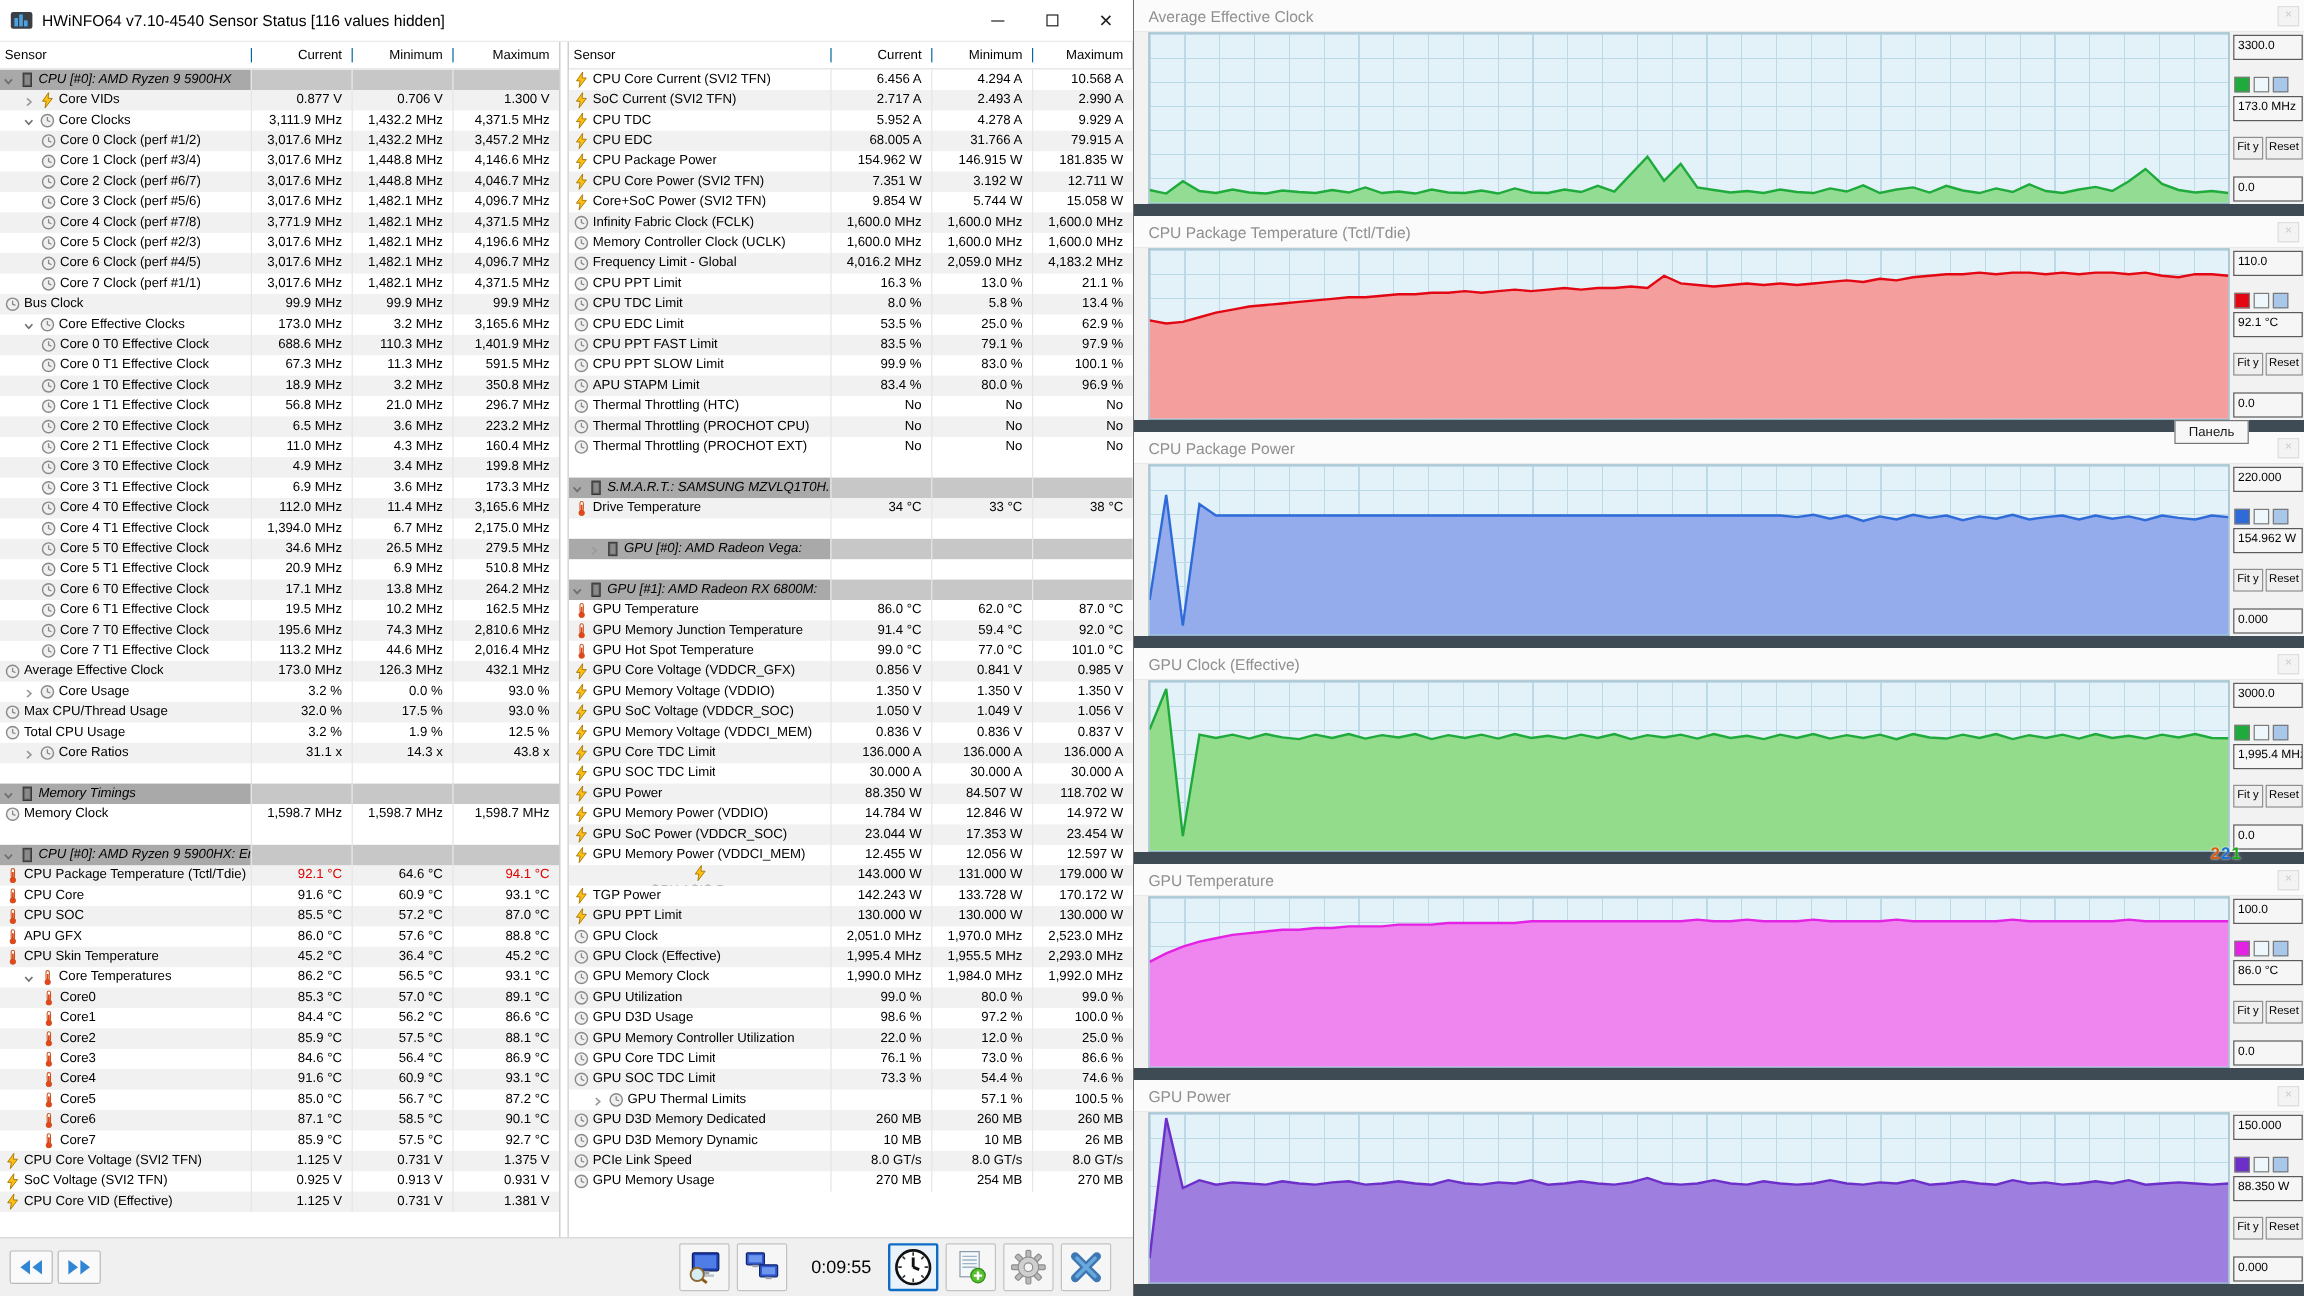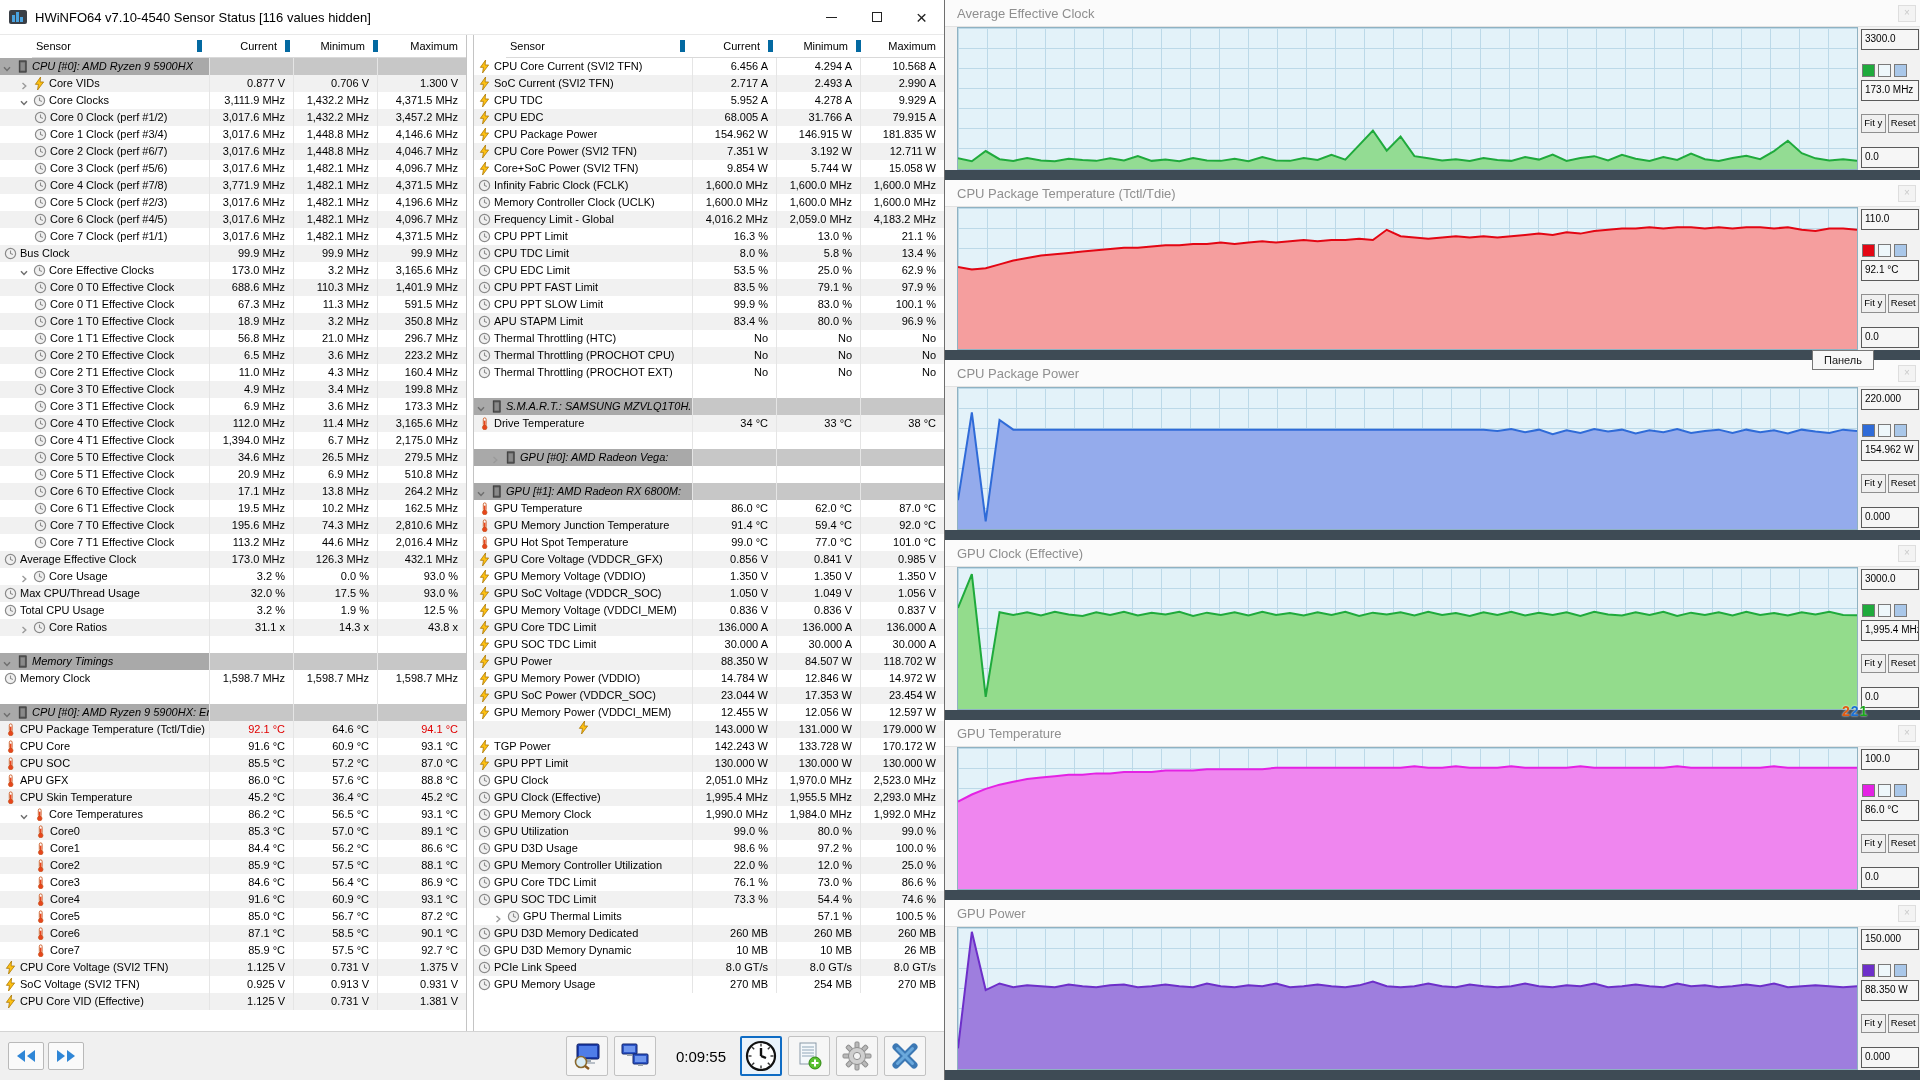--- a/index.html
+++ b/index.html
@@ -22,23 +22,23 @@
   .glyph-max{width:10px;height:10px;border:1.2px solid #222;box-sizing:border-box;}
   .glyph-close{font-size:19px;line-height:19px;color:#222;}
 
   
   .panes{flex:1 1 auto;display:flex;min-height:0;}
   .pane{display:flex;flex-direction:column;min-width:0;}
   .pane.left{width:466px;flex:0 0 auto;}
   .pane.right{flex:1 1 auto;}
   .splitter{width:6px;background:#fff;border-left:1px solid #c4c4c4;border-right:1px solid #c4c4c4;flex:0 0 auto;}
   .pane-header{height:22px;display:flex;align-items:center;font-size:11px;color:#000;
-    border-bottom:1px solid #d9d9d9;flex:0 0 auto;margin-left:32px;}
+    border-bottom:1px solid #d9d9d9;flex:0 0 auto;}
   .pane-header .h-name{flex:1 1 auto;padding-left:4px;}
-  .pane-header .h-val{width:75px;flex:0 0 auto;text-align:right;padding-right:8px;border-left:5px solid #0369a1;}
+  .pane-header .h-val{width:75px;flex:0 0 auto;text-align:right;padding-right:8px;border-left:1px solid #0369a1;}
   .pane.left .pane-header .h-val.maxw{width:80px;}
   .rows{flex:1 1 auto;overflow:hidden;background:#fff;}
 
   .row{display:flex;height:17px;line-height:17px;font-size:11px;color:#000;}
   .row.alt{background:#f1f1f1;}
   .row .cell{overflow:hidden;white-space:nowrap;}
   .row .name{flex:1 1 auto;display:flex;align-items:center;}
   .row .val{width:75px;flex:0 0 auto;text-align:right;padding-right:8px;border-left:1px solid #e5e5e5;box-sizing:content-box;}
   .pane.left .row .val.maxw{width:80px;}
   .row.sect{background:#fff;}

